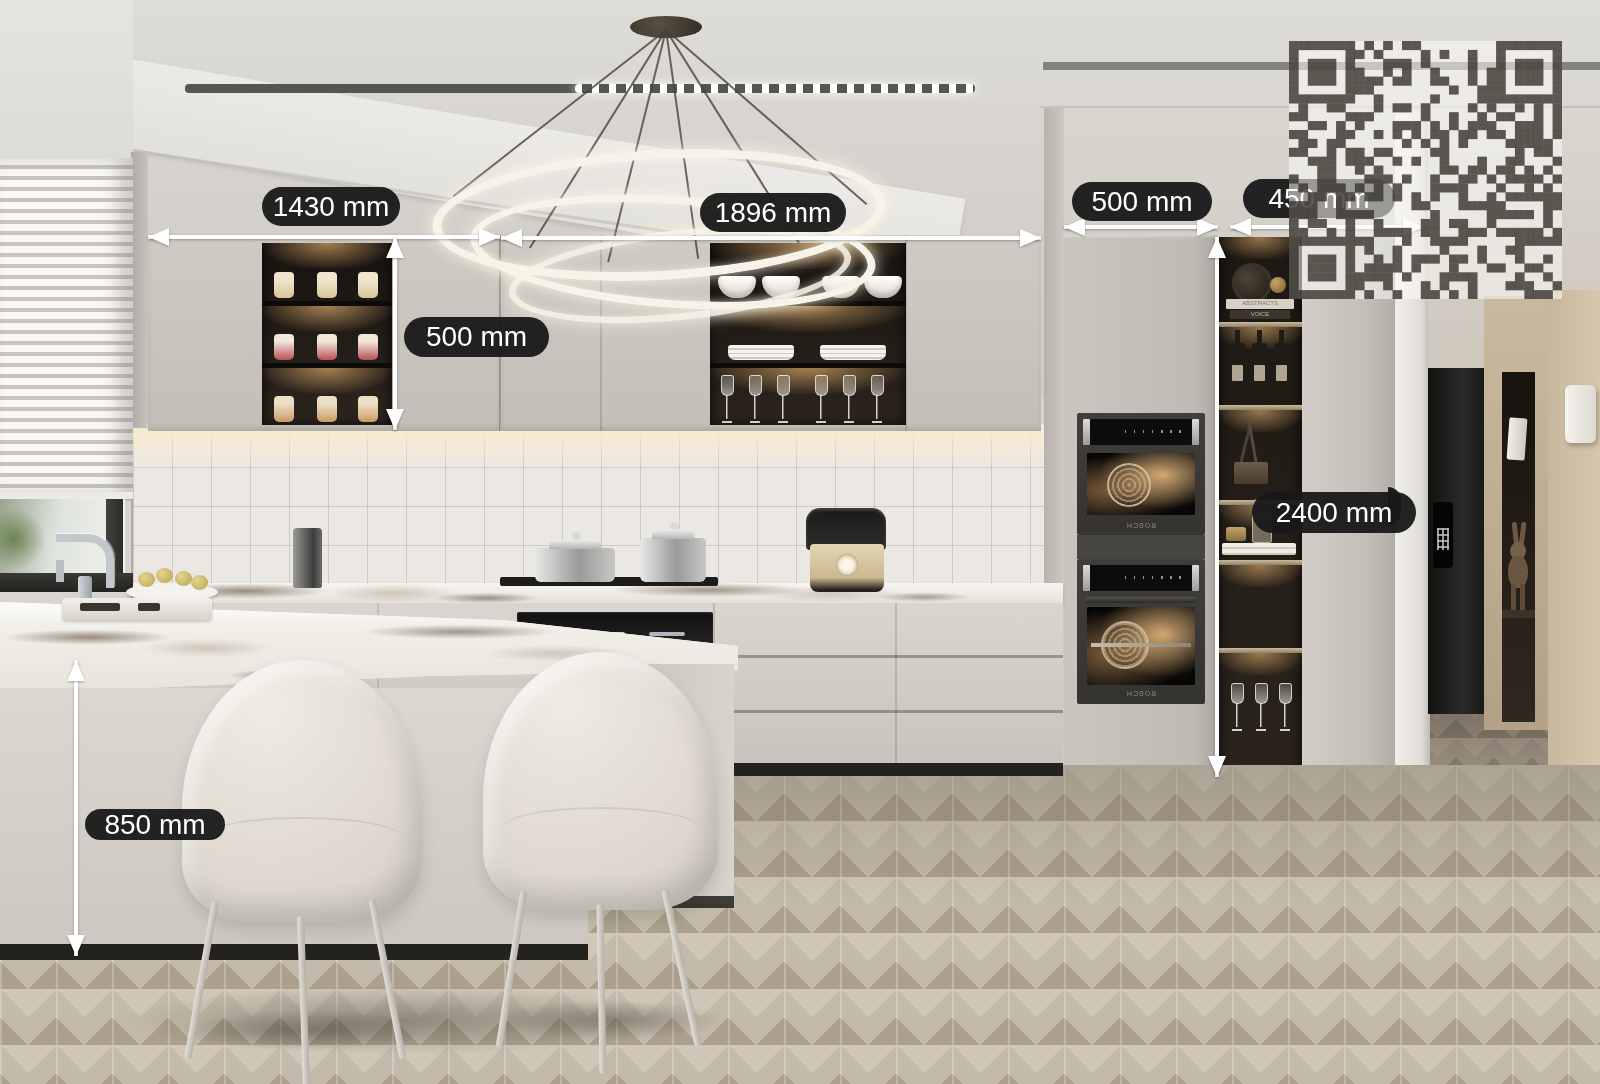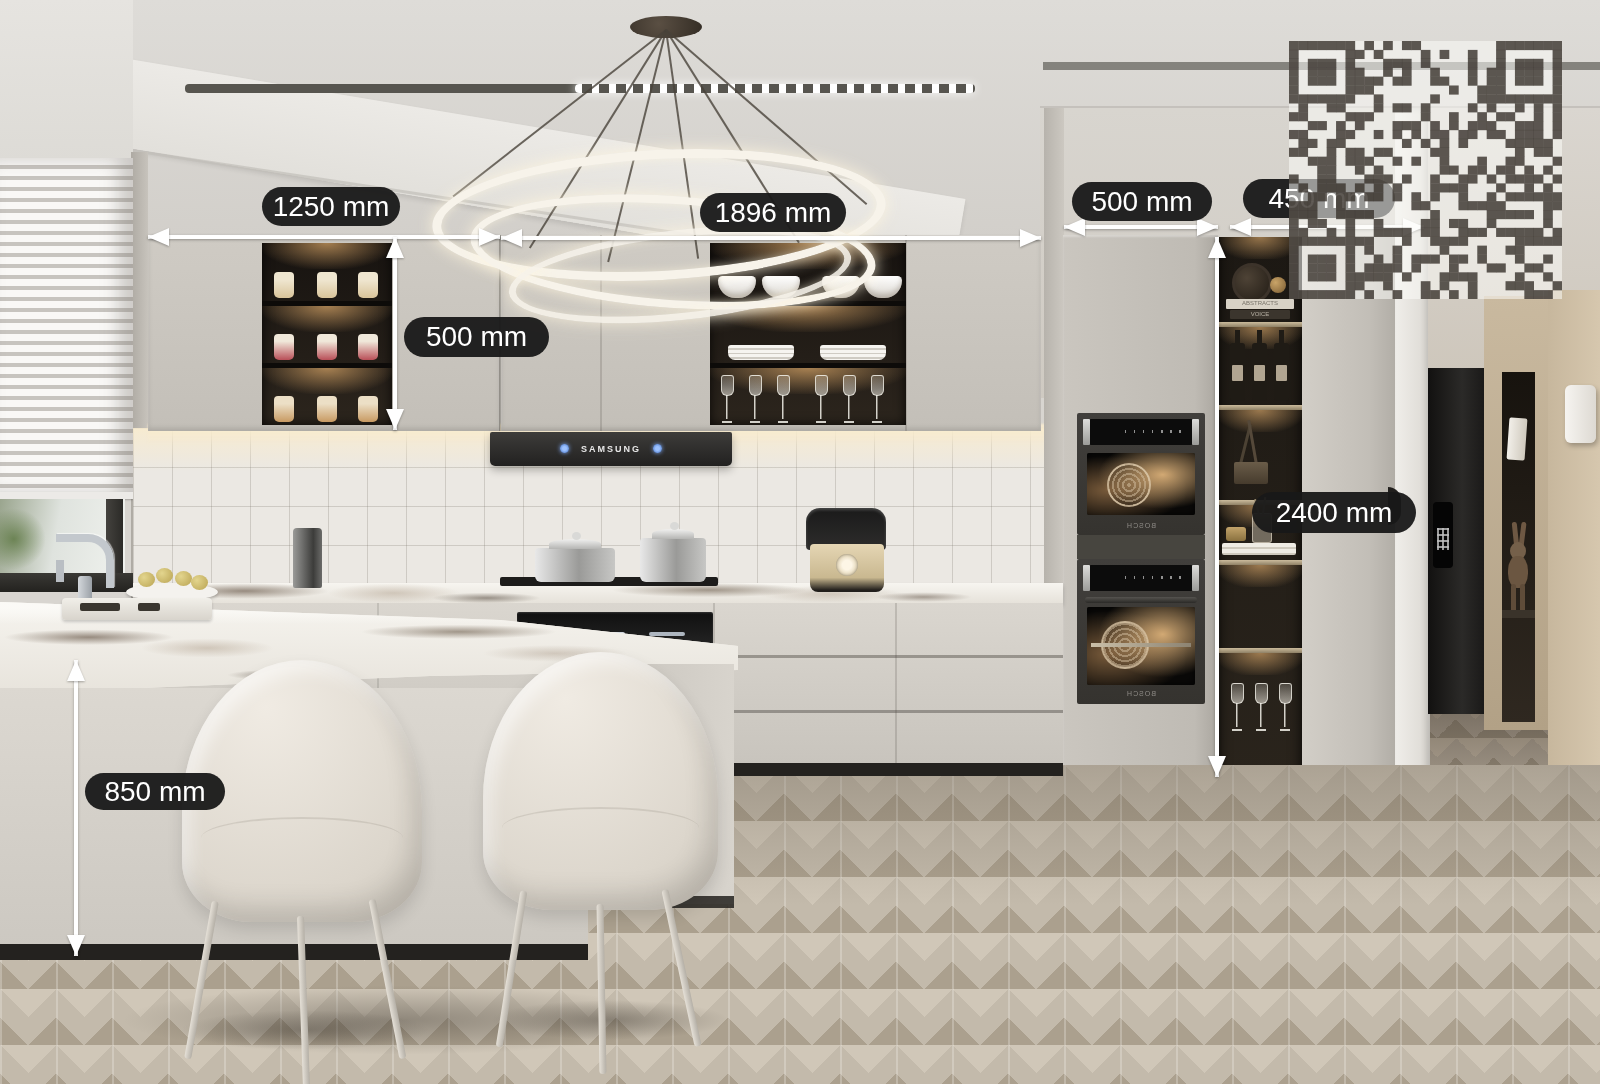--- a/index.html
+++ b/index.html
@@ -284,25 +284,20 @@
     <div class="comp" style="top:125px;height:57px">
       <div class="wg" style="left:10px"></div>
       <div class="wg" style="left:38px"></div>
       <div class="wg" style="left:66px"></div>
       <div class="wg" style="left:104px"></div>
       <div class="wg" style="left:132px"></div>
       <div class="wg" style="left:160px"></div>
     </div>
   </div>
 
-  <div class="abs hood">
-    <span class="hood-brand">SAMSUNG</span>
-    <span class="hood-dot" style="left:70px"></span>
-    <span class="hood-dot" style="right:70px"></span>
-  </div>
 
   <div class="abs tallcab">
     <div class="oven" style="top:178px;height:122px">
       <div class="oven-panel"></div>
       <div class="oven-hinge" style="left:6px"></div>
       <div class="oven-hinge" style="right:6px"></div>
       <div class="oven-glass" style="top:40px;height:62px">
         <div class="oven-glow"></div>
         <div class="fan" style="left:20px;top:10px;width:40px;height:40px"></div>
       </div>
@@ -452,21 +447,21 @@
   <div class="cable" style="height:231px;transform:rotate(-8deg);z-index:25"></div>
   <div class="cable" style="height:251px;transform:rotate(-32deg);z-index:25"></div>
   <div class="cable" style="height:266px;transform:rotate(-49deg);z-index:25"></div>
   <div class="ring" style="left:432px;top:150px;width:436px;height:112px;border-width:9px;transform:rotate(-3deg);z-index:25"></div>
   <div class="ring" style="left:470px;top:196px;width:390px;height:96px;border-width:8px;transform:rotate(4deg);z-index:25"></div>
   <div class="ring" style="left:508px;top:230px;width:330px;height:76px;border-width:7px;transform:rotate(-6deg);opacity:.9;z-index:25"></div>
 
   <div class="dline" style="left:148px;top:235px;width:352px;height:4px"></div>
   <div class="ah ah-l" style="left:148px;top:228px"></div>
   <div class="ah ah-r" style="left:479px;top:228px"></div>
-  <div class="pill" style="left:262px;top:187px;width:138px;height:39px">1250 mm</div>
+  <div class="pill" style="left:262px;top:187px;width:138px;height:39px">1430 mm</div>
 
   <div class="dline" style="left:501px;top:236px;width:540px;height:4px"></div>
   <div class="ah ah-l" style="left:501px;top:229px"></div>
   <div class="ah ah-r" style="left:1020px;top:229px"></div>
   <div class="pill" style="left:700px;top:193px;width:146px;height:39px">1896 mm</div>
 
   <div class="dline" style="left:1064px;top:225px;width:154px;height:4px"></div>
   <div class="ah ah-l" style="left:1064px;top:218px"></div>
   <div class="ah ah-r" style="left:1197px;top:218px"></div>
   <div class="pill" style="left:1072px;top:182px;width:140px;height:39px">500 mm</div>
@@ -482,21 +477,21 @@
   <div class="pill" style="left:404px;top:317px;width:145px;height:40px">500 mm</div>
 
   <div class="dline" style="left:1215px;top:237px;width:4px;height:540px"></div>
   <div class="ah ah-u" style="left:1208px;top:237px"></div>
   <div class="ah ah-d" style="left:1208px;top:756px"></div>
   <div class="pill" style="left:1252px;top:492px;width:164px;height:41px">2400 mm</div>
 
   <div class="dline" style="left:74px;top:660px;width:4px;height:296px"></div>
   <div class="ah ah-u" style="left:67px;top:660px"></div>
   <div class="ah ah-d" style="left:67px;top:935px"></div>
-  <div class="pill" style="left:85px;top:773px;width:140px;height:37px">850 mm</div>
+  <div class="pill" style="left:85px;top:809px;width:140px;height:31px">850 mm</div>
 
   <div class="abs qr">
     <svg id="qr-svg" width="273" height="258" viewBox="0 0 273 273" preserveAspectRatio="none" fill="rgba(58,52,46,.82)">
         <rect x="0.00" y="0.00" width="9.66" height="9.66"></rect>
         <rect x="9.41" y="0.00" width="9.66" height="9.66"></rect>
         <rect x="18.83" y="0.00" width="9.66" height="9.66"></rect>
         <rect x="28.24" y="0.00" width="9.66" height="9.66"></rect>
         <rect x="37.66" y="0.00" width="9.66" height="9.66"></rect>
         <rect x="47.07" y="0.00" width="9.66" height="9.66"></rect>
         <rect x="56.48" y="0.00" width="9.66" height="9.66"></rect>

